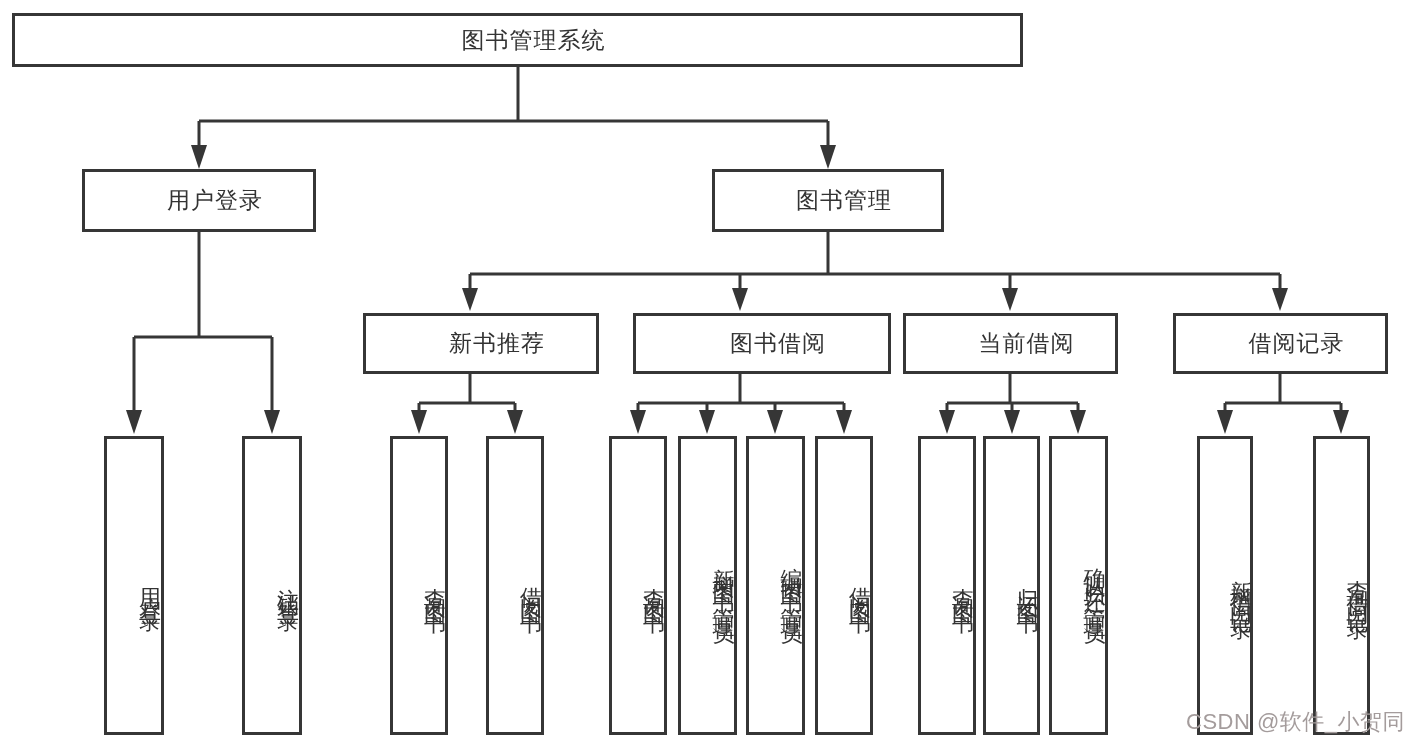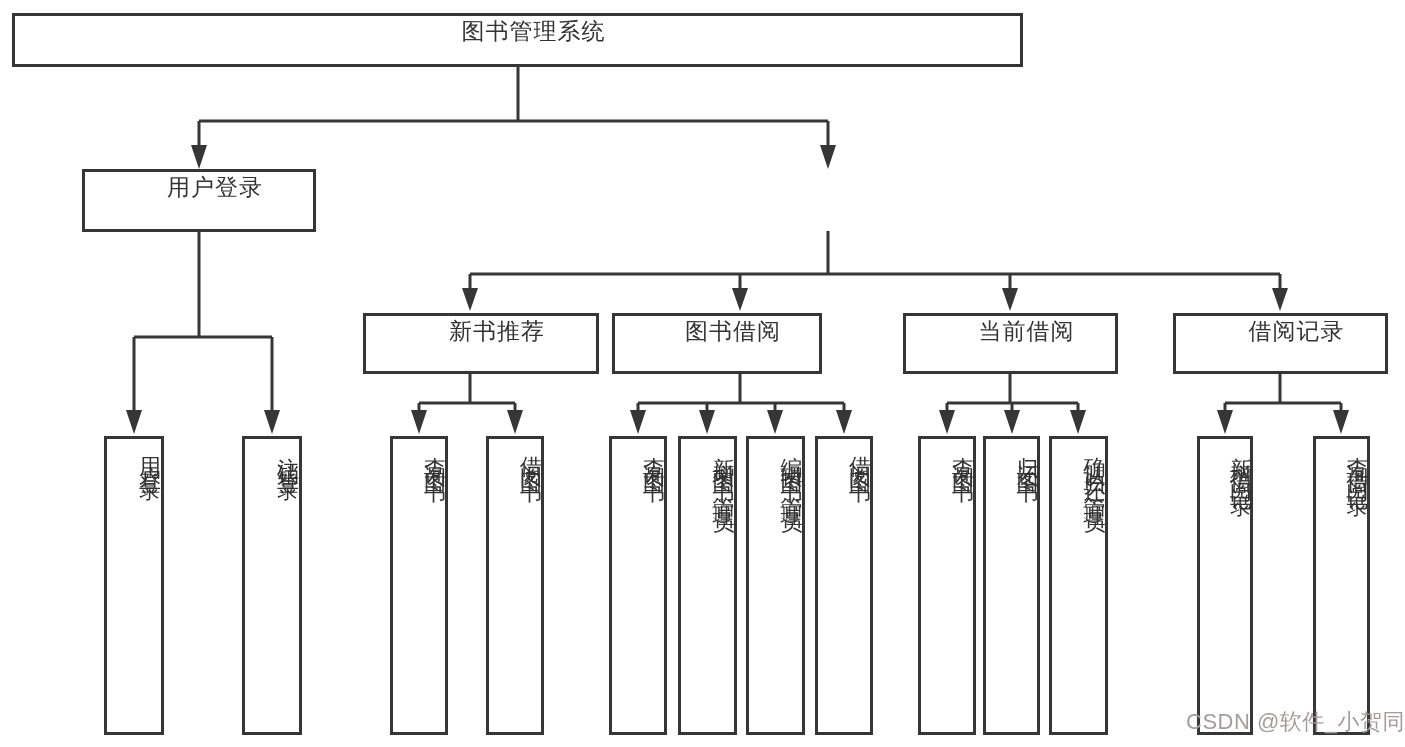--- a/index.html
+++ b/index.html
@@ -2,21 +2,21 @@
 <html><head>
 <meta charset="utf-8">
 <style>
   html,body{margin:0;padding:0;background:#ffffff;}
   body{font-family:"Liberation Sans","DejaVu Sans",sans-serif;}
   .canvas{position:relative;width:1405px;height:747px;background:#ffffff;overflow:hidden;color:#333333;}
   .wires{position:absolute;left:0;top:0;width:1405px;height:747px;}
   .wires path{stroke:#363636;stroke-width:3;fill:none;}
   .wires polygon{fill:#363636;stroke:none;}
   .box{position:absolute;background:#ffffff;border:3px solid #363636;box-sizing:border-box;
-       display:flex;align-items:flex-start;justify-content:center;padding-left:32px;}
+       display:flex;align-items:center;justify-content:center;padding-left:32px;}
   .hlabel{font-size:23px;color:#333333;letter-spacing:1px;white-space:nowrap;}
   .vlabel{writing-mode:vertical-rl;font-size:22px;letter-spacing:8px;color:#333333;line-height:1;}
   .watermark{position:absolute;left:1186px;top:707px;font-size:22px;color:#a49c9c;
              z-index:5;letter-spacing:0.5px;white-space:nowrap;}
 </style>
 </head>
 <body>
 
 <div class="canvas">
 
@@ -56,25 +56,28 @@
     <polygon points="1333,410 1349,410 1341,434"></polygon>
   </svg>
 
   <div class="box" style="left:12px;top:13px;width:1011px;height:54px">
     <span class="hlabel">图书管理系统</span>
   </div>
 
   <div class="box" style="left:82px;top:169px;width:234px;height:63px">
     <span class="hlabel">用户登录</span>
   </div>
+  <div class="box" style="left:712px;top:169px;width:232px;height:63px">
+    <span class="hlabel">图书管理</span>
+  </div>
 
   <div class="box" style="left:363px;top:313px;width:236px;height:61px">
     <span class="hlabel">新书推荐</span>
   </div>
-  <div class="box" style="left:612px;top:313px;width:210px;height:61px">
+  <div class="box" style="left:633px;top:313px;width:258px;height:61px">
     <span class="hlabel">图书借阅</span>
   </div>
   <div class="box" style="left:903px;top:313px;width:215px;height:61px">
     <span class="hlabel">当前借阅</span>
   </div>
   <div class="box" style="left:1173px;top:313px;width:215px;height:61px">
     <span class="hlabel">借阅记录</span>
   </div>
 
   <div class="box leaf" style="left:104px;top:436px;width:60px;height:299px">

